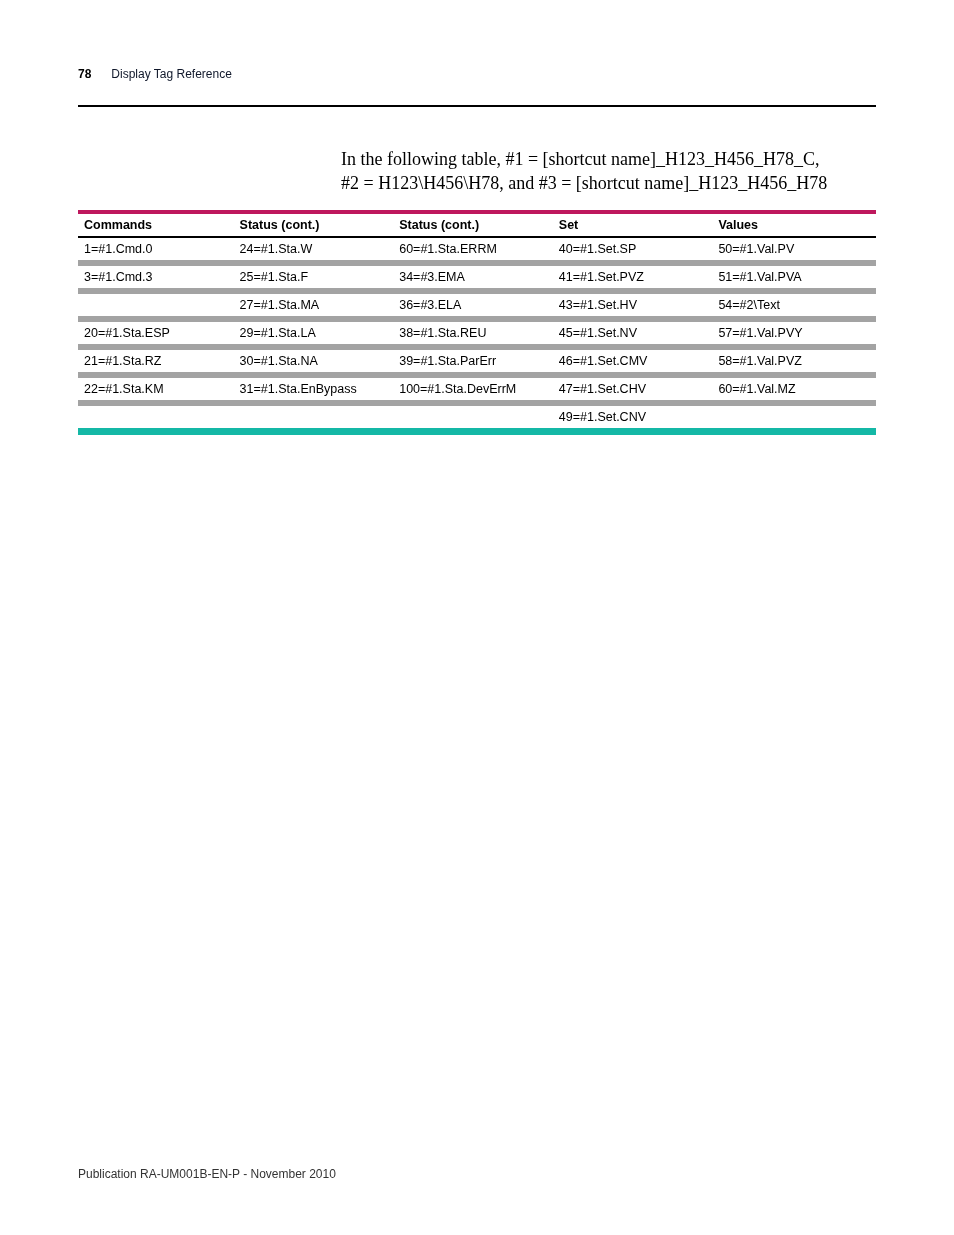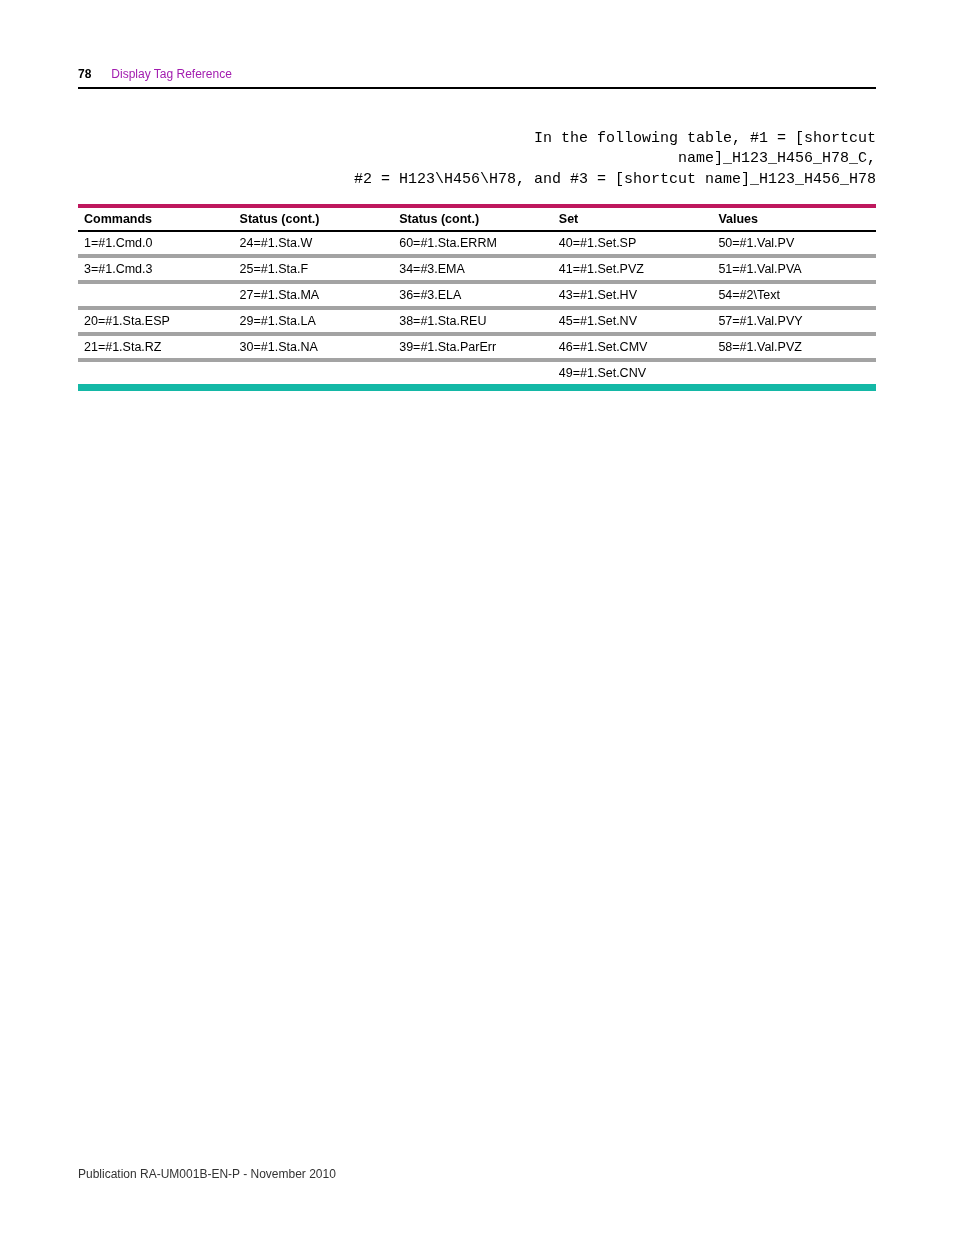--- a/index.html
+++ b/index.html
@@ -14,55 +14,55 @@
     position: relative;
   }
   .page {
     box-sizing: border-box;
     padding: 67px 78px 0 78px;
   }
   .header-row {
     display: flex;
     align-items: baseline;
     font-size: 12px;
-    margin-bottom: 6px;
+    margin-bottom: 24px;
   }
   .page-num {
     font-weight: bold;
     font-size: 12px;
     margin-right: 20px;
   }
   .section-title {
     font-size: 12px;
-    color: #a21caf;
+    color: #0f172a;
   }
   .hr-top {
     border: none;
     border-top: 2px solid #000;
     margin: 0 0 40px 0;
   }
   .intro {
-    font-family: Liberation Mono, monospace;
-    font-size: 15px;
+    font-family: Liberation Serif, serif;
+    font-size: 18px;
     line-height: 1.35;
-    text-align: right;
+    text-align: left;
     margin-left: auto;
     width: 535px;
     margin-bottom: 14px;
   }
   table {
     border-collapse: collapse;
     width: 100%;
     table-layout: fixed;
   }
   th, td {
     font-size: 12.5px;
     text-align: left;
     padding: 4px 6px;
-    border-bottom: 4px solid #a3a3a3;
+    border-bottom: 6px solid #a3a3a3;
     vertical-align: top;
     overflow: hidden;
   }
   th {
     font-weight: bold;
     border-top: 4px solid #be185d;
     border-bottom: 2px solid #000;
   }
   td.section-head {
     font-weight: bold;
@@ -139,20 +139,27 @@
           <td>45=#1.Set.NV</td>
           <td>57=#1.Val.PVY</td>
         </tr>
         <tr>
           <td>21=#1.Sta.RZ</td>
           <td>30=#1.Sta.NA</td>
           <td>39=#1.Sta.ParErr</td>
           <td>46=#1.Set.CMV</td>
           <td>58=#1.Val.PVZ</td>
         </tr>
+        <tr>
+          <td>22=#1.Sta.KM</td>
+          <td>31=#1.Sta.EnBypass</td>
+          <td>100=#1.Sta.DevErrM</td>
+          <td>47=#1.Set.CHV</td>
+          <td>60=#1.Val.MZ</td>
+        </tr>
         <tr class="lastrow">
           <td></td>
           <td></td>
           <td></td>
           <td>49=#1.Set.CNV</td>
           <td></td>
         </tr>
       </tbody>
   </table>
 </div>

